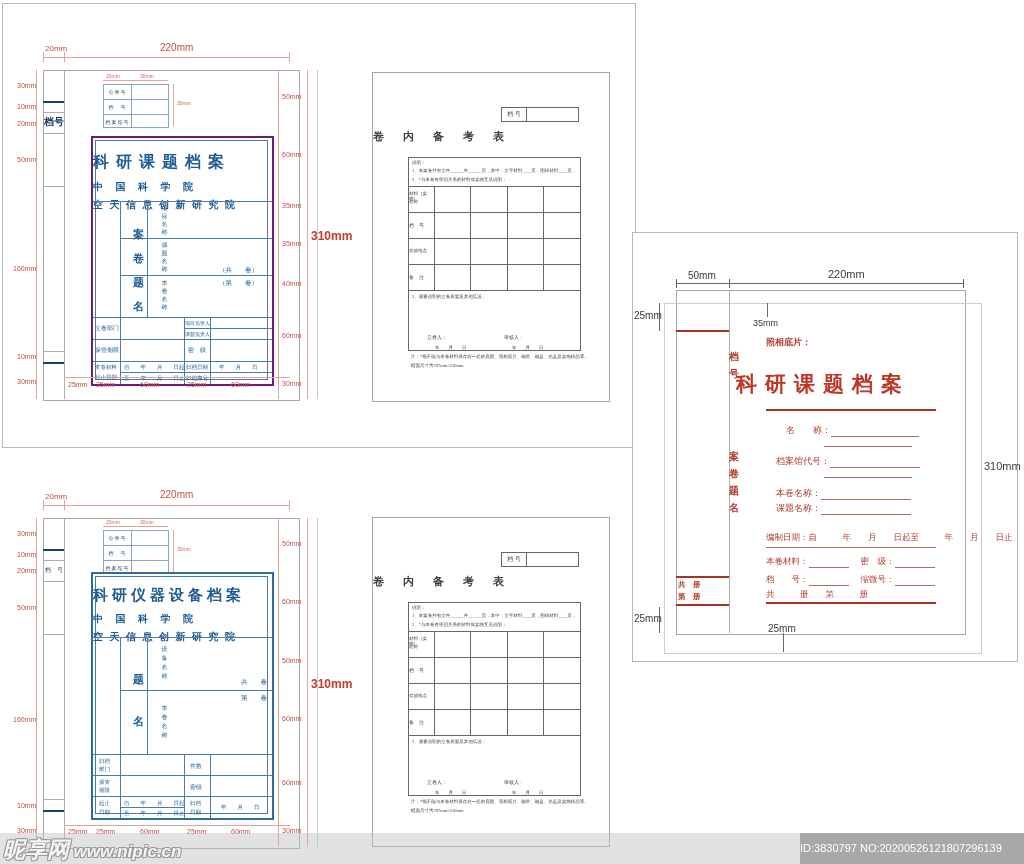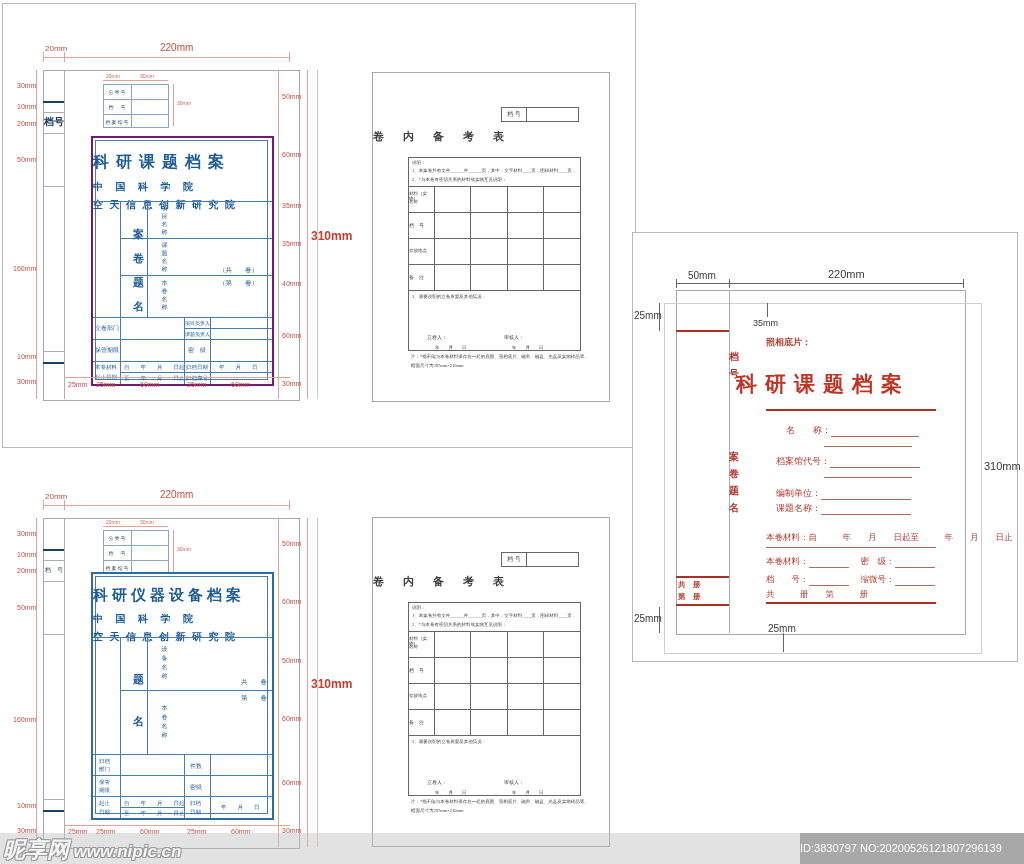--- a/index.html
+++ b/index.html
@@ -344,23 +344,23 @@
 <div class="a ctr t serif rt" style="left:678px;top:580px;width:49px;font-size:7.5px;font-weight:bold;">共　册</div>
 <div class="a ctr t serif rt" style="left:678px;top:592px;width:49px;font-size:7.5px;font-weight:bold;">第　册</div>
 
 <div class="a t serif rt" style="left:766px;top:336px;font-size:9px;font-weight:bold;">照相底片：</div>
 <div class="a ctr t serif rt" style="left:736px;top:370px;width:220px;font-size:21px;font-weight:bold;letter-spacing:8px;color:#c03425;">科研课题档案</div>
 <div class="a lnRed" style="left:766px;top:409px;width:170px;height:2px;"></div>
 <div class="a t rt serif" style="left:786px;top:424px;font-size:9px;"><span>名　　称：</span><span class="fill" style="width:88px;"></span></div>
 <div class="a fill" style="left:824px;top:437px;width:88px;"></div>
 <div class="a t rt serif" style="left:776px;top:455px;font-size:9px;"><span>档案馆代号：</span><span class="fill" style="width:90px;"></span></div>
 <div class="a fill" style="left:824px;top:468px;width:88px;"></div>
-<div class="a t rt serif" style="left:776px;top:487px;font-size:9px;"><span>编制单位：</span><span class="fill" style="width:90px;"></span></div>
+<div class="a t rt serif" style="left:776px;top:487px;font-size:9px;"><span>本卷名称：</span><span class="fill" style="width:90px;"></span></div>
 <div class="a t rt serif" style="left:776px;top:502px;font-size:9px;"><span>课题名称：</span><span class="fill" style="width:90px;"></span></div>
-<div class="a t rt serif" style="left:766px;top:532px;width:170px;font-size:8.5px;border-bottom:1px solid #b06a5e;padding-bottom:3px;">本卷材料：自　　　年　　月　　日起至　　　年　　月　　日止</div>
+<div class="a t rt serif" style="left:766px;top:532px;width:170px;font-size:8.5px;border-bottom:1px solid #b06a5e;padding-bottom:3px;">编制日期：自　　　年　　月　　日起至　　　年　　月　　日止</div>
 <div class="a t rt serif" style="left:766px;top:556px;font-size:8.5px;"><span>本卷材料：</span><span class="fill" style="width:40px;"></span><span style="display:inline-block;width:12px;"></span><span>密　级：</span><span class="fill" style="width:40px;"></span></div>
 <div class="a t rt serif" style="left:766px;top:574px;font-size:8.5px;"><span>档　　号：</span><span class="fill" style="width:40px;"></span><span style="display:inline-block;width:12px;"></span><span>缩微号：</span><span class="fill" style="width:40px;"></span></div>
 <div class="a ctr t rt serif" style="left:766px;top:589px;width:170px;font-size:8.5px;">共　　　册　　第　　　册</div>
 <div class="a lnRed" style="left:766px;top:602px;width:170px;height:2px;"></div>
 
 <div class="a" style="left:0;top:833px;width:1024px;height:31px;background:rgba(190,190,190,0.45);"></div>
 <div class="a t" style="left:3px;top:835px;"><span class="wm-big">昵享网</span> <span class="wm-url">www.nipic.cn</span></div>
 <div class="a ctr t" style="left:800px;top:833px;width:224px;height:31px;background:#a8a8a8;"><span style="color:#ffffff;font-size:11px;line-height:31px;">ID:3830797 NO:20200526121807296139</span></div>
 
 </body></html>

